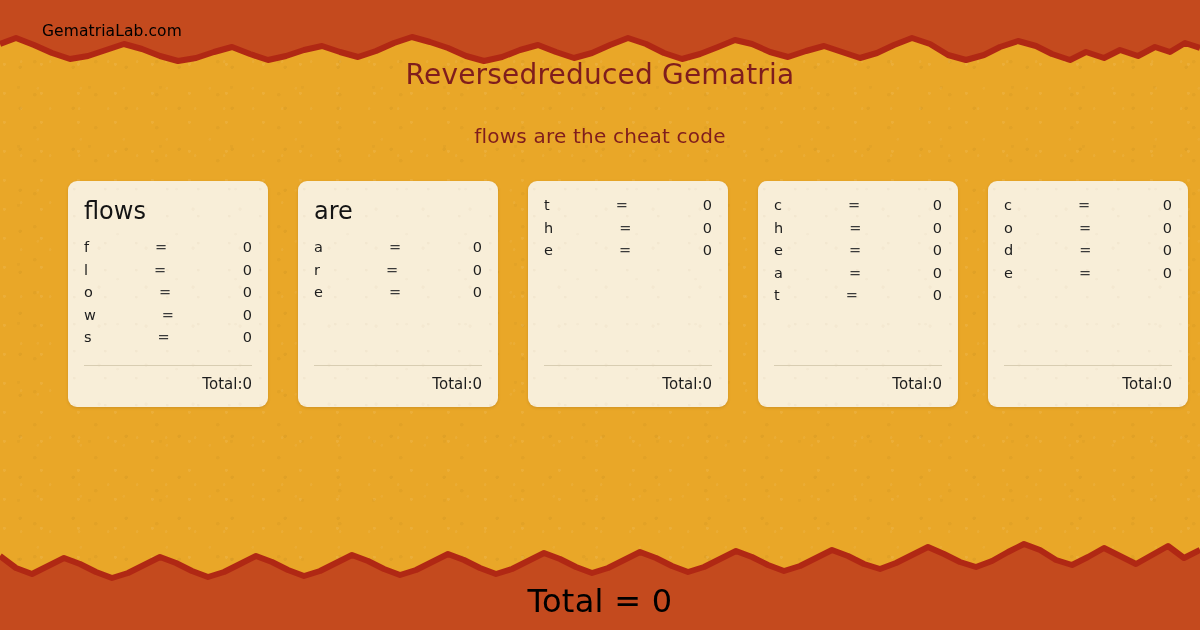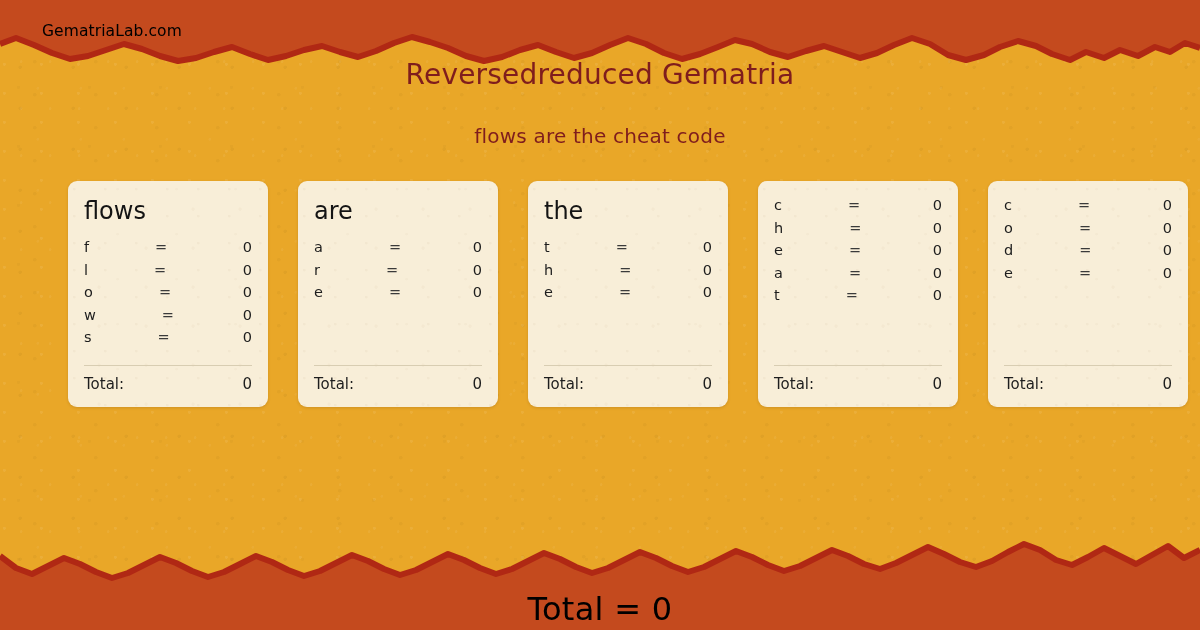--- a/index.html
+++ b/index.html
@@ -53,21 +53,20 @@
     font-size: 15.5px;
     letter-spacing: .1px;
   }
   .grand-total {
     left: 0;
     width: 1200px;
     text-align: center;
     top: 582px;
     font-size: 32px;
     letter-spacing: .3px;
-    margin-top: 8px;
   }
 
   
   .headings {
     position: absolute;
     left: 0;
     top: 58px;
     width: 1200px;
     text-align: center;
     color: #7f1d1d;
@@ -145,21 +144,21 @@
   .letter-row .val {
     margin-left: auto;
   }
   .card-divider {
     border-top: 1px solid #d8cdb2;
     margin: 0 0 9px 0;
     position: relative;
   }
   .card-total {
     display: flex;
-    justify-content: space-between;
+    justify-content: flex-end;
     font-size: 15px;
     color: #1d1d1d;
     position: relative;
   }
 </style>
 </head>
 <body>
 
 <div class="texture"></div>
 
@@ -251,21 +250,20 @@
         </div>
       </div>
       <div class="card-divider"></div>
       <div class="card-total">
         <span>Total:</span>
         <span>0</span>
       </div>
     </div>
     <div class="card">
       <div class="card-texture"></div>
-      <div class="card-word">the</div>
       <div class="letter-rows">
         <div class="letter-row">
           <span class="glyph">t</span>
           <span class="eq">=</span>
           <span class="val">0</span>
         </div>
         <div class="letter-row">
           <span class="glyph">h</span>
           <span class="eq">=</span>
           <span class="val">0</span>

